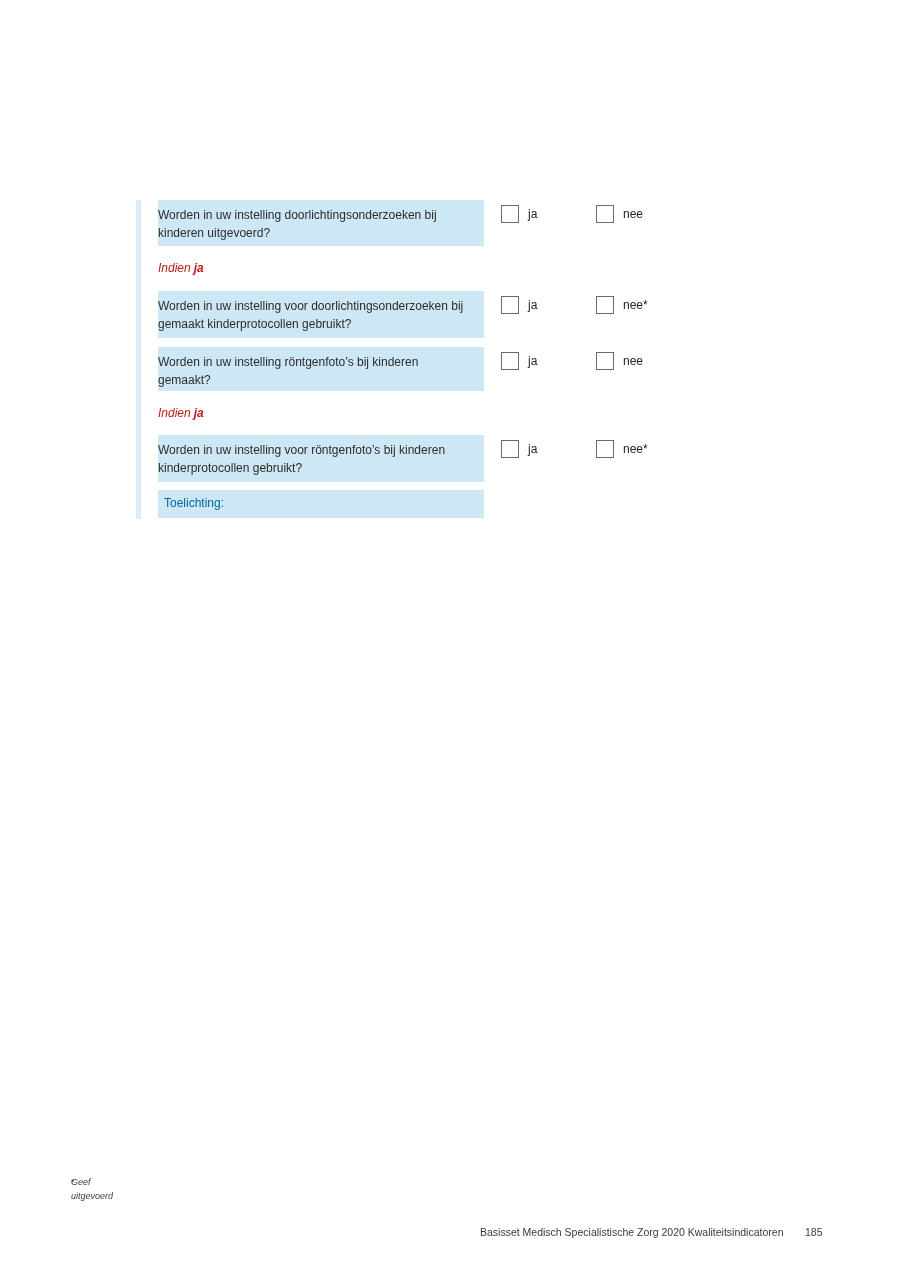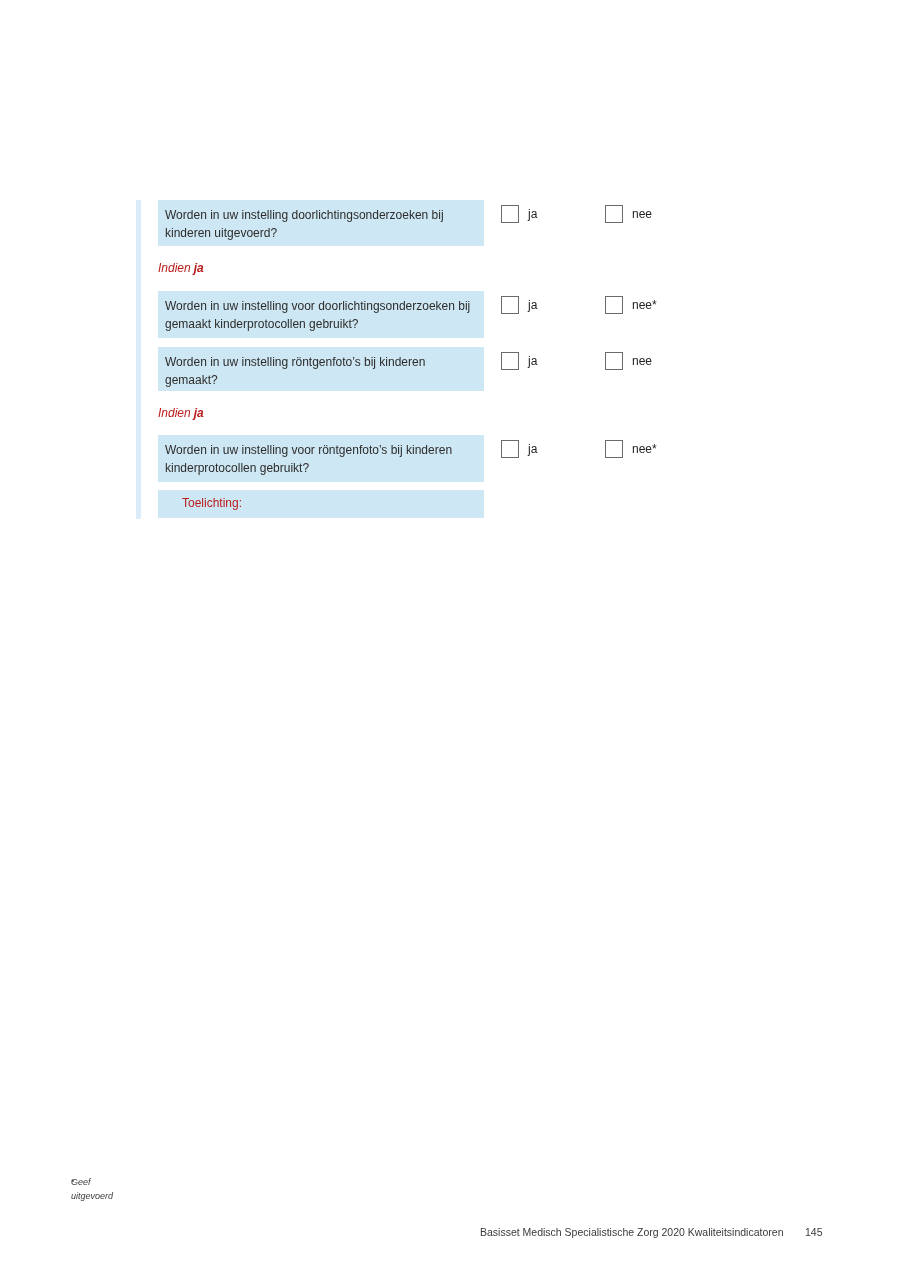--- a/index.html
+++ b/index.html
@@ -14,51 +14,51 @@
     position:absolute;
     left:136px;top:200px;
     width:5px;height:319px;
     background:var(--bar-bg,#d9ecf7);
   }
   .q-row{position:absolute;left:158px;width:742px;}
   .q-box{
     position:absolute;left:0;top:0;
     width:326px;box-sizing:border-box;
     background:var(--box-bg,#cde7f4);
-    padding:7px 11px 0 7px;
+    padding:7px 11px 0 0;
     font-size:12px;line-height:17.5px;
     color:var(--text-color,#2d2c2a);
   }
   .choice{
     position:absolute;top:5px;
     display:flex;align-items:center;
   }
   .choice-ja{left:343px;}
-  .choice-nee{left:447px;text-align:right;}
+  .choice-nee{left:438px;text-align:right;}
   .checkbox{
     display:inline-block;
     width:16px;height:16px;
     border:1px solid #6b6b6b;
     background:#ffffff;
   }
   .choice-label{
     margin-left:9px;
     font-size:12px;color:#232322;
   }
   .indien{
     position:absolute;left:158px;
     font-style:italic;font-size:12px;color:#b91c1c;
   }
   .indien-em{font-weight:bold;margin-left:3px;}
   .t-box{
     position:absolute;left:158px;top:490px;
     width:326px;height:28px;box-sizing:border-box;
     background:var(--box-bg,#cde7f4);
-    padding:6px 11px 0 24px;
-    font-size:12px;color:#b91c1c;
+    padding:6px 11px 0 6px;
+    font-size:12px;color:#0369a1;
   }
   .footnote{
     position:absolute;left:71px;top:1175px;
     font-style:italic;font-size:9px;line-height:14px;color:#3c3c3b;
   }
   .fn-star{position:absolute;left:0;top:0;font-style:normal;}
   .fn-body{}
   .footer-text{
     position:absolute;left:480px;top:1226px;
     font-size:10.5px;color:#3a3a39;
@@ -143,15 +143,15 @@
     <span>Toelichting:</span>
   </div>
 
   <div class="footnote">
     <span class="fn-star">*</span>
     <div class="fn-body">Geef</div>
     <div class="fn-body">uitgevoerd</div>
   </div>
 
   <div class="footer-text">Basisset Medisch Specialistische Zorg 2020 Kwaliteitsindicatoren</div>
-  <div class="page-number">145</div>
+  <div class="page-number">185</div>
 
 </div>
 
 </body></html>

